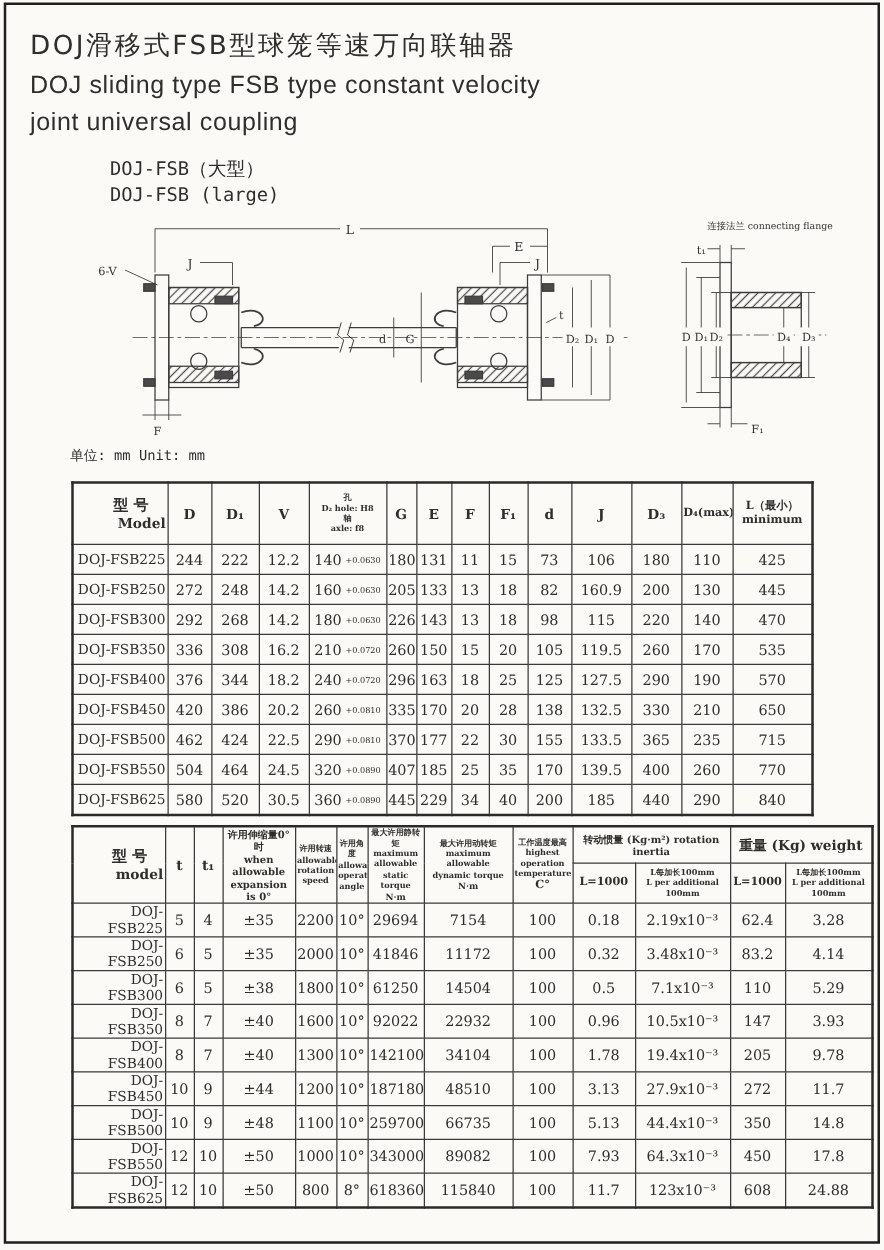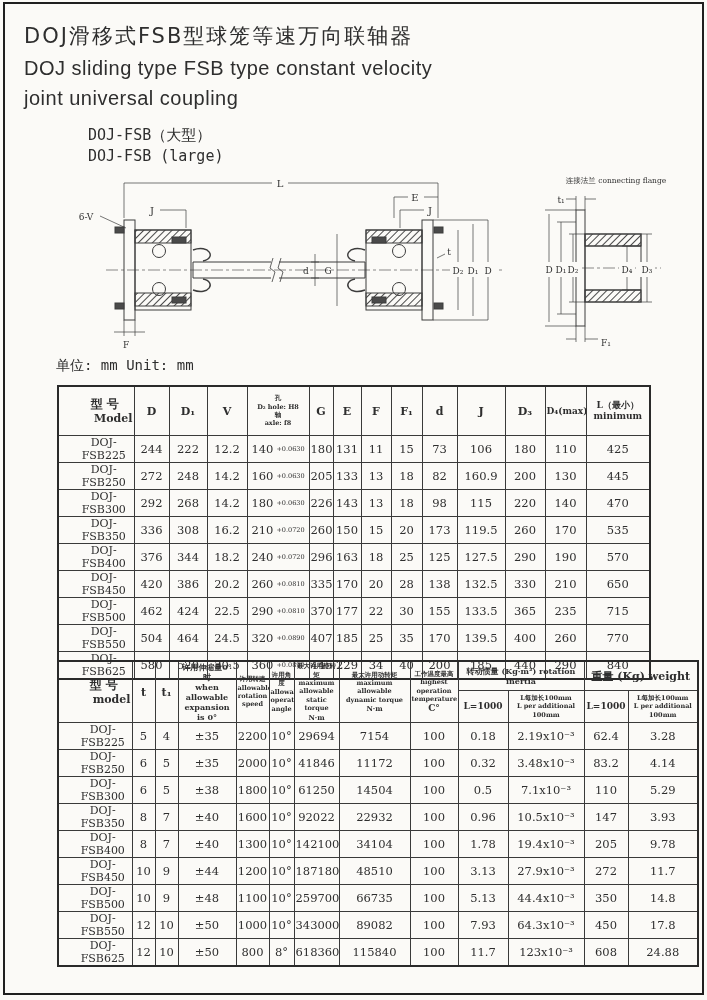--- a/index.html
+++ b/index.html
@@ -8,29 +8,29 @@
     background:#fbfaf7;color:#2e2e2e;
     font-family:"DejaVu Serif","Liberation Serif",serif;
     overflow:hidden;
   }
   .page-frame{position:absolute;left:3px;top:2px;right:3px;bottom:5px;border:2px solid #1f1f1f;pointer-events:none;}
   .title-zh{position:absolute;left:24px;top:22px;font-size:21px;letter-spacing:2px;font-family:"DejaVu Sans","Liberation Sans",sans-serif;}
   .title-en{position:absolute;left:24px;font-size:20px;font-family:Liberation Sans, sans-serif;letter-spacing:.5px;}
   .t-en1{top:57px;} .t-en2{top:87px;}
   .subtitle{position:absolute;left:88px;font-size:15px;font-family:"DejaVu Sans Mono","Liberation Mono",monospace;}
   .sub-zh{top:126px;} .sub-en{top:147px;}
-  .unit-note{position:absolute;left:56px;top:357px;font-size:14px;font-family:"DejaVu Sans Mono","Liberation Mono",monospace;text-align:center;}
+  .unit-note{position:absolute;left:56px;top:357px;font-size:11px;font-family:"DejaVu Sans Mono","Liberation Mono",monospace;text-align:center;}
   svg text{font-family:"DejaVu Serif","Liberation Serif",serif;}
 
   .tbl{border-collapse:collapse;table-layout:fixed;position:absolute;background:transparent;}
   .tbl,.tbl th,.tbl td{border:1px solid #3a3a3a;}
   .tbl{border:2px solid #2a2a2a;}
   .tbl th,.tbl td{text-align:center;vertical-align:middle;color:#2e2e2e;padding:0 1px;overflow:hidden;}
   .tbl td{height:23px;font-size:11.5px;}
-  .tbl td:first-child{text-align:center;padding-left:16px;font-size:11px;}
+  .tbl td:first-child{text-align:right;padding-left:2px;font-size:11px;}
   .t1{left:57px;top:385px;width:592px;}
   .t2{left:57px;top:660px;width:640px;}
   .t1 thead th{height:48px;}
   .hline{display:block;line-height:1.2;}
   .s13{font-size:11px;} .s12{font-size:12px;padding-left:17px;} .s11{font-size:11px;text-align:right;}
   .s9{font-size:9px;line-height:1.2;} .s8{font-size:8px;line-height:1.25;}
   .s7{font-size:7px;line-height:1.3;} .s6{font-size:6.5px;line-height:1.3;}
   .tolwrap{display:inline-flex;flex-direction:row;font-size:6.5px;line-height:1.15;text-align:left;vertical-align:middle;margin-left:3px;}
   .t2 .grp{height:26px;} .t2 .sub{height:28px;}
 </style>
@@ -264,21 +264,21 @@
         <td>308</td>
         <td>16.2</td>
         <td><span>210</span><span class="tolwrap">
             <span>+0.072</span>
             <span>0</span>
           </span></td>
         <td>260</td>
         <td>150</td>
         <td>15</td>
         <td>20</td>
-        <td>173</td>
+        <td>105</td>
         <td>119.5</td>
         <td>260</td>
         <td>170</td>
         <td>535</td>
       </tr>
       <tr>
         <td>DOJ-FSB400</td>
         <td>376</td>
         <td>344</td>
         <td>18.2</td>

